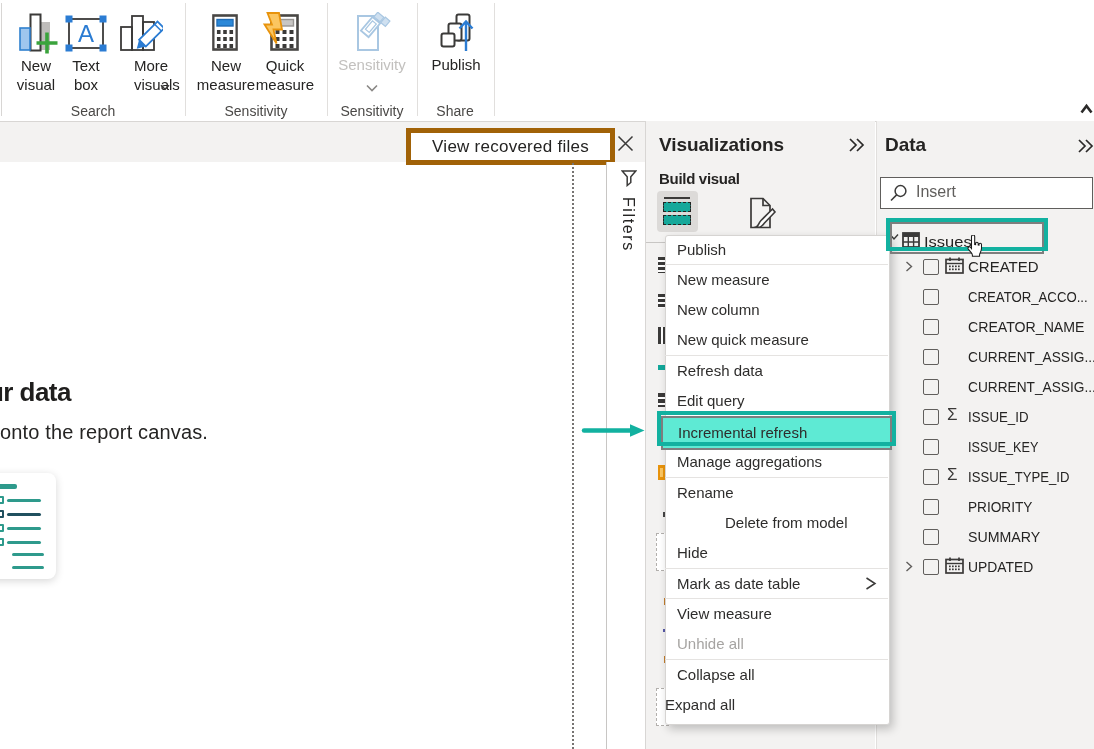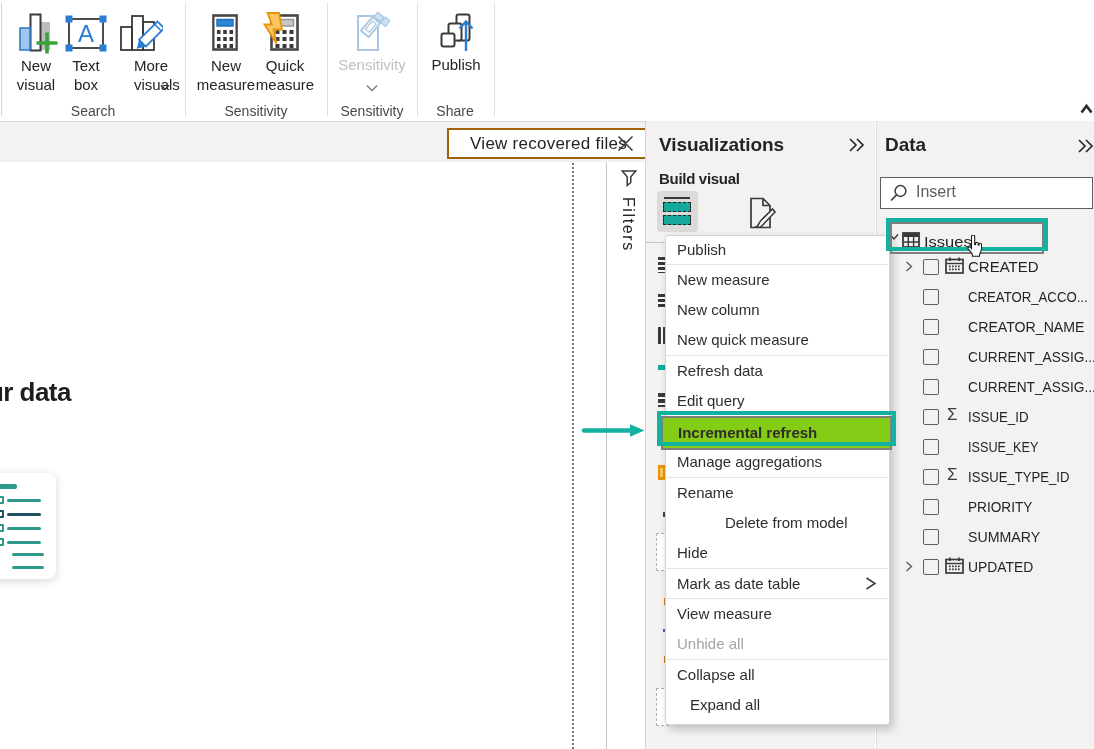--- a/index.html
+++ b/index.html
@@ -114,28 +114,29 @@
     <svg class="abs" style="left:440px;top:13px;" width="36" height="40" viewBox="0 0 36 40">
       <rect x="16.5" y="1.5" width="13" height="26" rx="2" fill="none" stroke="#3b3a39" stroke-width="2"></rect>
       <rect x="8.5" y="10.5" width="13" height="17" rx="2" fill="#fff" stroke="#3b3a39" stroke-width="2"></rect>
       <rect x="1.5" y="20.5" width="13" height="13" rx="2" fill="#fff" stroke="#3b3a39" stroke-width="2"></rect>
       <path d="M26 38 V9.5 M19.5 15.5 L26 8.5 L32.5 15.5" fill="none" stroke="#2b7cd3" stroke-width="2.4"></path>
     </svg>
     <div class="abs lbl" style="left:420px;top:56px;width:72px;text-align:center;font-size:15px;">Publish</div>
   </div>
 
   <div class="abs" style="left:0;top:122px;width:646px;height:40px;background:#f3f2f1;"></div>
-  <div class="abs" style="left:406px;top:128px;width:199px;height:27px;background:#fff;border:2px solid #a16207;text-align:center;font-size:17px;color:#252423;line-height:27px;letter-spacing:0.25px;margin-left:41px;">View recovered files</div>
+  <div class="abs" style="left:406px;top:128px;width:199px;height:27px;background:#fff;border:5px solid #a16207;text-align:center;font-size:17px;color:#252423;line-height:27px;letter-spacing:0.25px;">View recovered files</div>
   <svg class="abs" style="left:617px;top:135px;" width="17" height="17" viewBox="0 0 17 17">
     <path d="M1.5 1.5 L15.5 15.5 M15.5 1.5 L1.5 15.5" stroke="#3b3a39" stroke-width="1.5"></path>
   </svg>
 
   <div class="abs" style="left:572px;top:163px;width:2px;height:586px;border-left:2px dotted #767472;"></div>
 
   <div class="abs" style="left:-12px;top:377px;font-size:26px;font-weight:700;color:#1f1e1d;white-space:nowrap;letter-spacing:-0.55px;">ur data</div>
+  <div class="abs" style="left:0px;top:421px;font-size:20px;color:#252423;white-space:nowrap;letter-spacing:0.15px;">onto the report canvas.</div>
 
   <div class="abs" style="left:-26px;top:473px;width:82px;height:106px;background:#fff;border-radius:8px;box-shadow:0 2px 8px rgba(0,0,0,0.16);"></div>
   <div class="abs" style="left:-26px;top:484px;width:43px;height:5px;background:#2e9a8c;border-radius:2px;"></div>
 
   <div class="abs" style="left:-4px;top:496px;width:4px;height:4px;border:2px solid #2e9a8c;border-radius:1px;"></div>
   <div class="abs" style="left:7px;top:499px;width:34px;height:3px;background:#2e9a8c;border-radius:2px;"></div>
   <div class="abs" style="left:-4px;top:510px;width:4px;height:4px;border:2px solid #20505f;border-radius:1px;"></div>
   <div class="abs" style="left:7px;top:513px;width:34px;height:3px;background:#20505f;border-radius:2px;"></div>
   <div class="abs" style="left:-4px;top:524px;width:4px;height:4px;border:2px solid #2e9a8c;border-radius:1px;"></div>
   <div class="abs" style="left:7px;top:527px;width:34px;height:3px;background:#2e9a8c;border-radius:2px;"></div>
@@ -298,29 +299,29 @@
     <div class="abs" style="left:0px;top:333px;width:223px;height:1px;background:#e5e3e1;"></div>
     <div class="abs" style="left:12px;top:340px;">Mark as date table</div>
     <svg class="abs" style="left:200px;top:342px;" width="12" height="13" viewBox="0 0 12 13">
         <path d="M1.5 1 L10 6.5 L1.5 12" fill="none" stroke="#3b3a39" stroke-width="1.5"></path>
       </svg>
     <div class="abs" style="left:0px;top:363px;width:223px;height:1px;background:#e5e3e1;"></div>
     <div class="abs" style="left:12px;top:370px;">View measure</div>
     <div class="abs" style="left:12px;top:400px;color:#a6a4a2;">Unhide all</div>
     <div class="abs" style="left:0px;top:424px;width:223px;height:1px;background:#e5e3e1;"></div>
     <div class="abs" style="left:12px;top:431px;">Collapse all</div>
-    <div class="abs" style="left:25px;top:461px;">Expand all</div>
+    <div class="abs" style="left:0;top:461px;">Expand all</div>
   </div>
 
   <svg class="abs" style="left:578px;top:419px;z-index:15;" width="70" height="24" viewBox="0 0 70 24">
     <path d="M6 11.5 H52" stroke="#12b1a0" stroke-width="4.5" stroke-linecap="round"></path>
     <path d="M52 5.2 L66.5 11.5 L52 17.8 Z" fill="#12b1a0"></path>
   </svg>
 
-  <div class="abs" style="left:661px;top:416px;width:227px;height:30px;border:2px solid #7e7e7e;background:#84cc16;z-index:14;font-weight:bold;">
+  <div class="abs" style="left:661px;top:416px;width:227px;height:30px;border:2px solid #7e7e7e;background:#5eead4;z-index:14;">
     <div style="position:absolute;left:15px;top:6px;font-size:15px;color:#2e2d2c;">Incremental refresh</div>
   </div>
   <div class="abs" style="left:657px;top:411px;width:231px;height:27px;border:4px solid #12b1a0;z-index:15;"></div>
 
   <div class="abs" style="left:890px;top:222px;width:150px;height:28px;border:2px solid #7e7e7e;z-index:14;"></div>
   <div class="abs" style="left:886px;top:218px;width:154px;height:25px;border:4px solid #12b1a0;z-index:15;"></div>
 
   <svg class="abs" style="left:966px;top:235px;z-index:16;" width="17" height="22" viewBox="0 0 17 22">
     <path d="M5.5 1.6 C5.5 0.72 6.22 0 7.1 0 C7.98 0 8.7 0.72 8.7 1.6 V9.6 L9.6 9.7 V8.6 C9.6 7.88 10.2 7.3 10.9 7.3 C11.6 7.3 12.2 7.88 12.2 8.6 V10.1 L13.0 10.2 V9.5 C13.0 8.82 13.58 8.25 14.25 8.25 C14.92 8.25 15.5 8.82 15.5 9.5 V13.2 C15.5 15.8 14.6 16.9 14.0 18.2 C13.7 18.85 13.55 19.4 13.55 20.0 V21.3 H6.4 V20.2 C6.4 19.3 6.05 18.6 5.2 17.6 L2.3 14.1 C1.75 13.4 1.95 12.35 2.8 11.95 C3.45 11.65 4.2 11.85 4.65 12.4 L5.5 13.5 Z" fill="#fff" stroke="#1a1a1a" stroke-width="1.05"></path>
   </svg>

